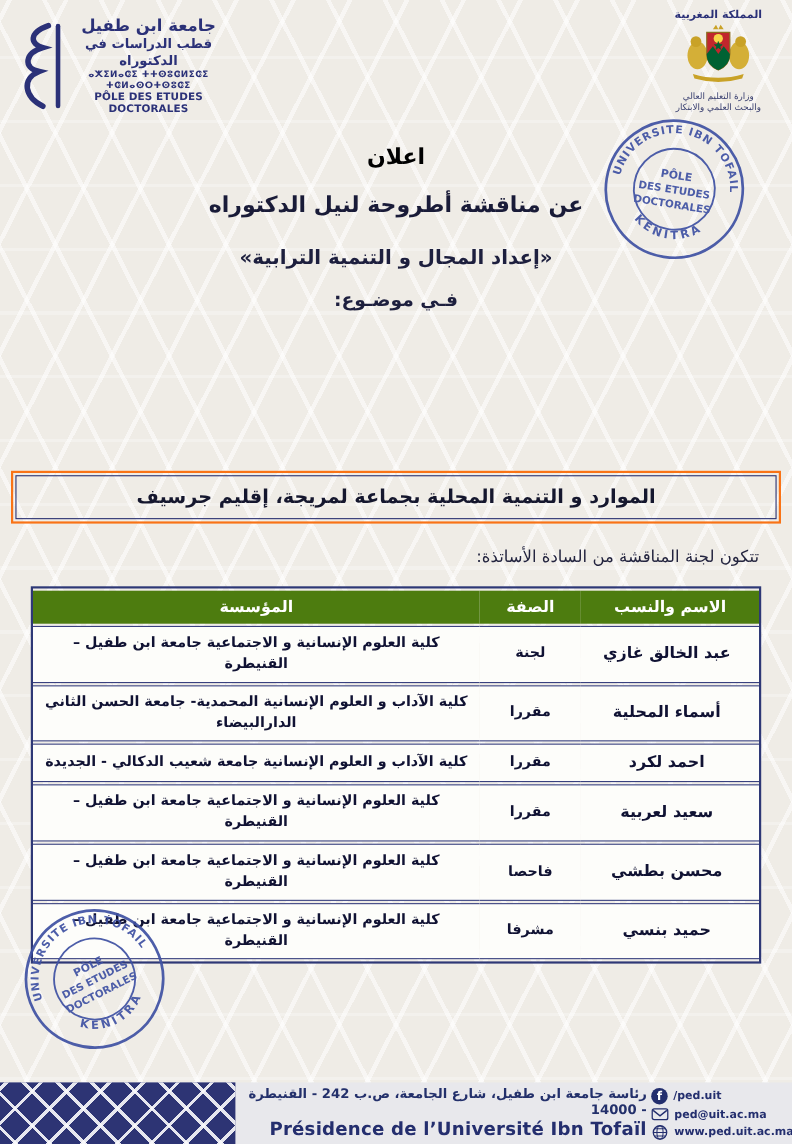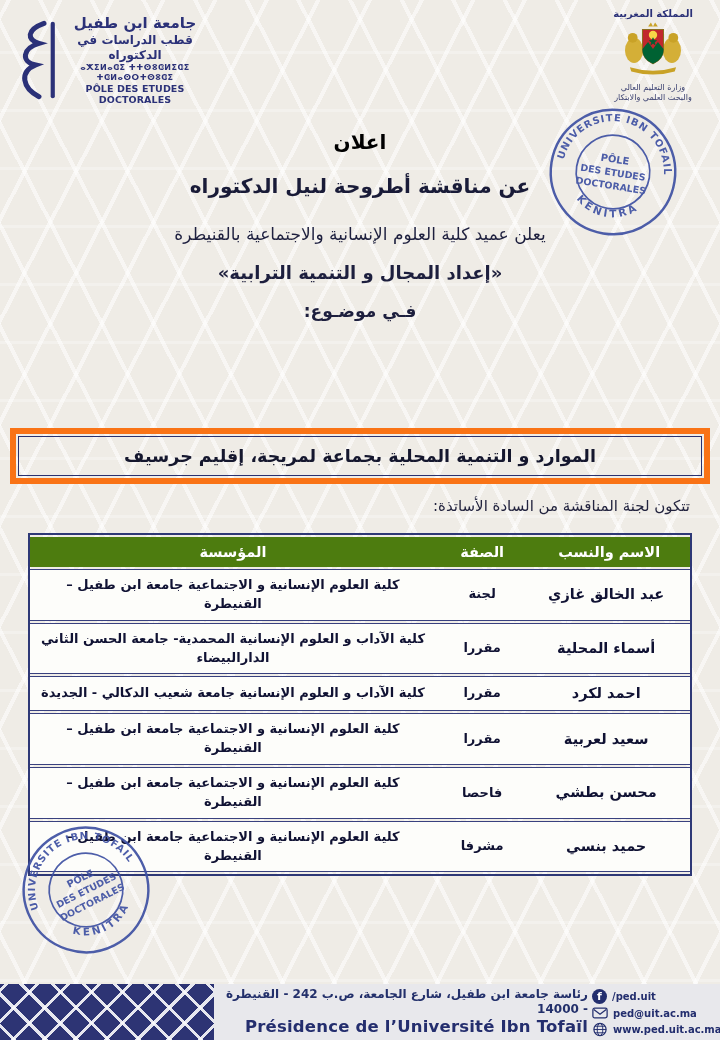--- a/index.html
+++ b/index.html
@@ -32,21 +32,21 @@
   .announce{left:0;right:0;top:130px;text-align:center;color:#1d1f3e;}
   .announce p{margin:0 auto;direction:rtl;}
   .t-title{font-size:20px;font-weight:bold;color:#000000;margin-bottom:20px!important;}
   .t-sub{font-size:20px;font-weight:bold;color:#191b38;margin-bottom:26px!important;}
   .t-line1{font-size:17px;margin-bottom:18px!important;}
   .t-line2{font-size:17px;margin-bottom:20px!important;}
   .t-prog{font-size:18px;font-weight:bold;margin-bottom:18px!important;}
   .t-line3{font-size:17.5px;margin-bottom:20px!important;}
   .t-subject-label{font-size:17px;font-weight:bold;}
   
-  .subject-box{left:10px;right:10px;top:428px;border:6px solid #f97316;}
+  .subject-box{left:10px;right:10px;top:428px;border:2px solid #f97316;}
   .subject-box-inner{border:1px solid #2a3170;margin:2px;padding:9px 6px;text-align:center;}
   .subject-text{font-size:17.5px;font-weight:bold;color:#15172e;direction:rtl;}
   
   .jury-intro{left:0;right:30px;top:497px;direction:rtl;text-align:right;font-size:15px;color:#23243f;}
   .jury-wrap{left:28px;right:28px;top:533px;border:2px solid #2e3876;}
   table{width:100%;border-collapse:separate;border-spacing:0 2px;direction:rtl;}
   th{background:#4d7c0f;color:#ffffff;font-weight:bold;font-size:14.5px;padding:7px 4px;text-align:center;}
   td{background:#fdfdfa;border-top:1px solid #39417f;border-bottom:1px solid #39417f;
      font-weight:bold;font-size:13px;color:#101233;padding:6px 8px;text-align:center;line-height:1.45;}
   td.col-name{text-align:center;padding-right:14px;font-size:14.5px;}
@@ -119,21 +119,20 @@
     <textPath href="#arcBotA" startOffset="50%" text-anchor="middle">KENITRA</textPath>
   </text>
   <text x="70" y="60" text-anchor="middle" font-size="10.5" font-weight="bold" fill="#3f51a3">PÔLE</text>
   <text x="70" y="74" text-anchor="middle" font-size="10" font-weight="bold" fill="#3f51a3">DES ETUDES</text>
   <text x="70" y="88" text-anchor="middle" font-size="10" font-weight="bold" fill="#3f51a3">DOCTORALES</text>
 </svg>
 
 <div class="abs announce">
   <p class="t-title">اعلان</p>
   <p class="t-sub">عن مناقشة أطروحة لنيل الدكتوراه</p>
-  <p class="t-line1">يعلن عميد كلية العلوم الإنسانية والاجتماعية  بالقنيطرة</p>
   <p class="t-prog">«إعداد المجال و التنمية الترابية»</p>
   <p class="t-subject-label">فـي موضـوع:</p>
 </div>
 
 <div class="abs subject-box">
   <div class="subject-box-inner">
     <span class="subject-text">الموارد و التنمية المحلية بجماعة لمريجة، إقليم جرسيف</span>
   </div>
 </div>
 

